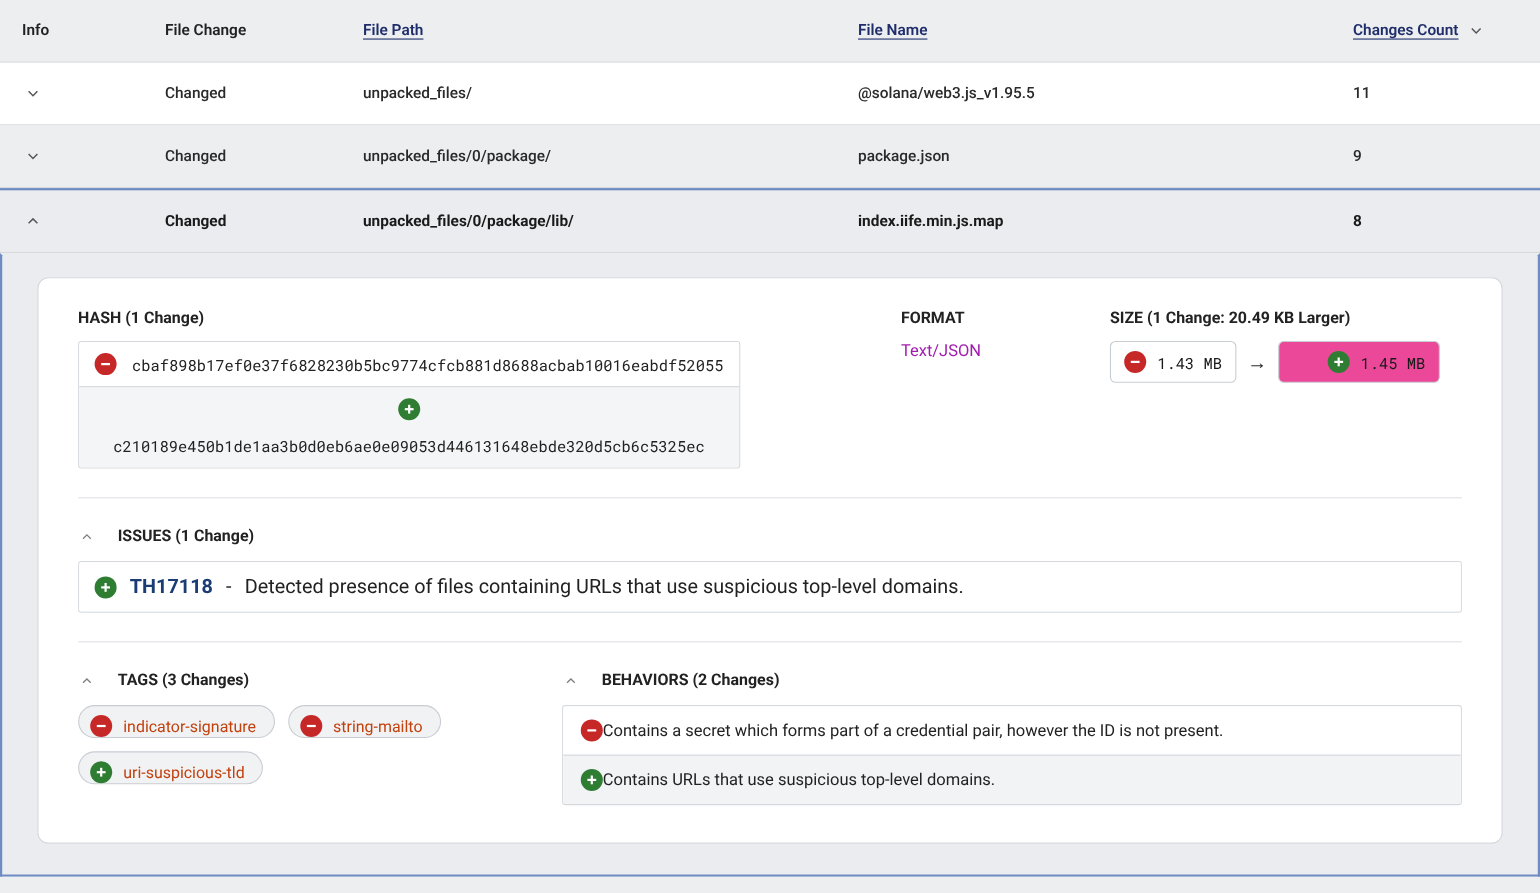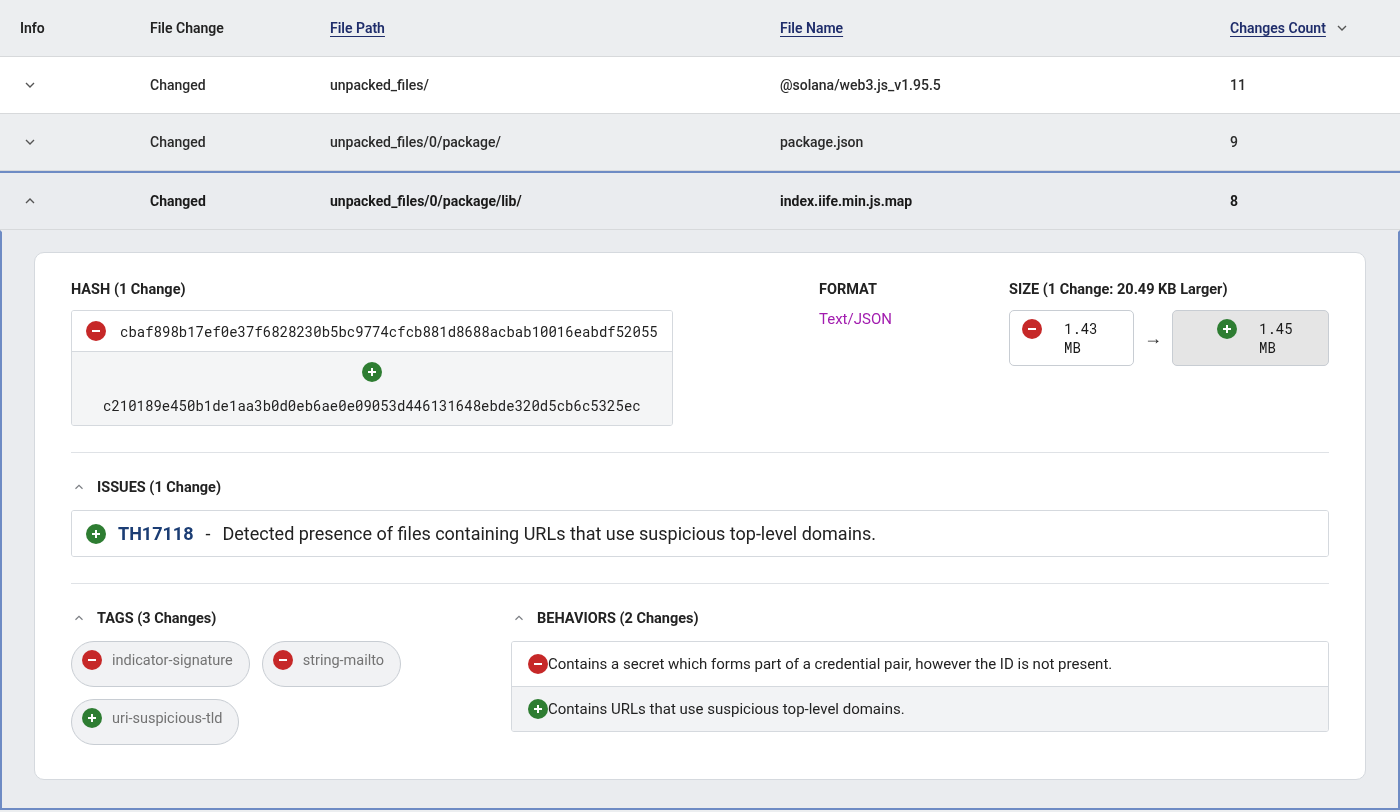--- a/index.html
+++ b/index.html
@@ -97,51 +97,51 @@
     display:inline-flex;align-items:center;justify-content:center;
     flex:0 0 20px;
   }
   .icon-circle.red { background:#c62828; }
   .icon-circle.green { background:#2e7d32; }
   .icon-circle svg { width:10px;height:10px;fill:#fff; }
 
   .size-wrap { display:flex; align-items:center; gap:10px; }
   .size-box {
     border:1px solid #c8cdd3; border-radius:5px;
-    padding:8px 12px; display:flex; align-items:flex-start; gap:22px;
+    padding:8px 12px; display:flex; align-items:flex-end; gap:10px;
     font-family:"Roboto Mono", Menlo, Consolas, monospace;
     font-size:14px;
     background:#fff;
   }
-  .size-box.added { background:#e5e5e5;padding-left:44px; }
+  .size-box.added { background:#ec4899;padding-left:44px; }
   .arrow-right { font-size:18px; color:#2a2a2a; }
 
   hr.sep { border:none;border-top:1px solid #dfe2e6; margin:26px 0; }
 
-  .collapser-row { display:flex; align-items:flex-start; gap:10px; margin-bottom:14px; }
+  .collapser-row { display:flex; align-items:flex-end; gap:20px; margin-bottom:14px; }
   .caret-up { width:16px;height:16px;display:inline-flex;align-items:center;justify-content:center;cursor:pointer; }
   .caret-up svg { width:14px;height:14px;stroke:#7b7e83;fill:none; }
 
   .issue-block { border:1px solid #d5d9de; border-radius:3px; overflow:hidden; }
   .issue-row {
     display:flex;align-items:center;gap:12px;
     padding:12px 14px; font-size:18px;color:#222;background:#fff;
   }
   .issue-row .issue-id { color:#1b3d74; font-weight:700; }
   .issue-row .dash { color:#222; }
 
   .two-col { display:grid; grid-template-columns: 420px 1fr; gap: 20px; align-items:start;}
 
   .tag-pills { display:flex; flex-wrap:wrap; gap:12px; }
   .tag-pill {
     display:inline-flex; align-items:center; gap:10px;
     border:1px solid #c8cdd3; border-radius:999px;
     background:#f1f2f4;
-    padding:8px 16px 16px 10px;
-    font-size:14.5px; color:#737373;
+    padding:8px 16px 0 10px;
+    font-size:14.5px; color:#c2410c;
   }
 
   .behav-block { border:1px solid #d5d9de; border-radius:3px; overflow:hidden; }
   .behav-row {
     display:flex;align-items:center;
     padding:12px 16px; font-size:15px;color:#222;
   }
   .behav-row + .behav-row { border-top:1px solid #d5d9de; }
   .behav-row.removed { background:#fff; }
   .behav-row.added { background:#f2f3f5; }

